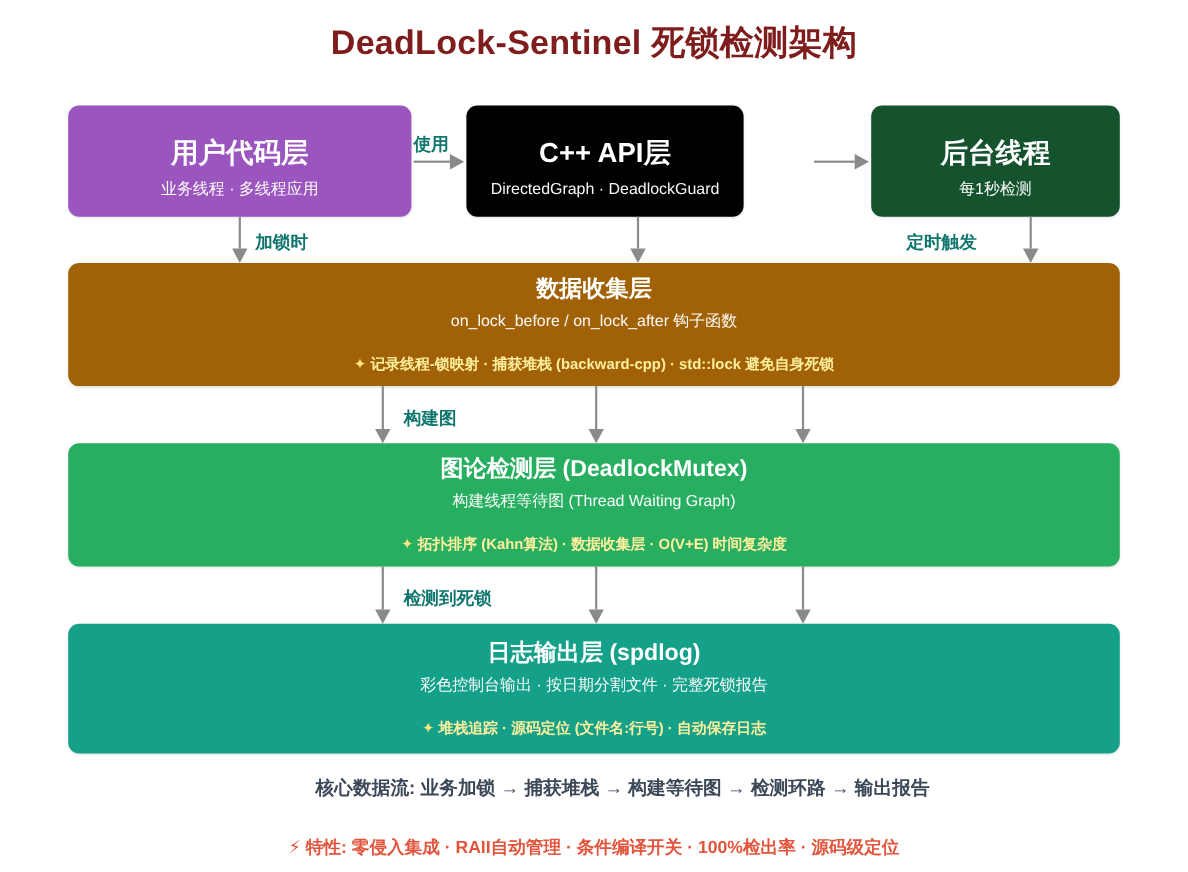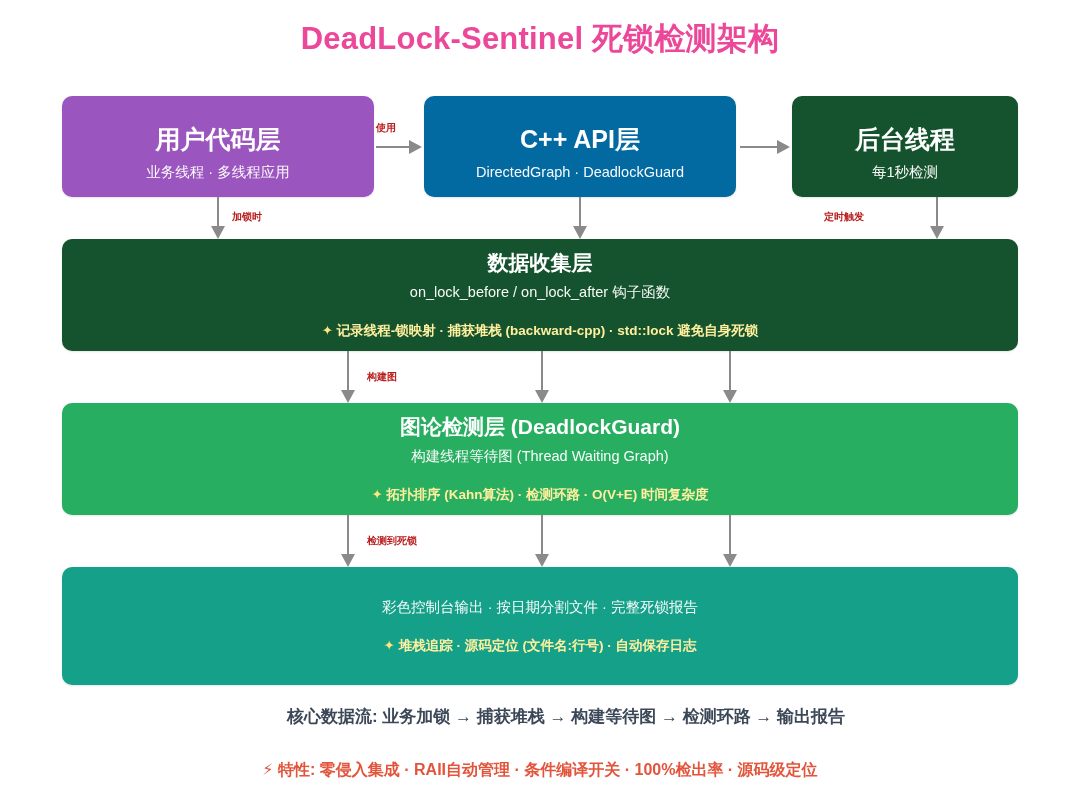--- a/index.html
+++ b/index.html
@@ -22,21 +22,21 @@
 
   
   .title {
     position: absolute;
     top: 18px;
     left: 0;
     width: 1080px;
     text-align: center;
     font-size: 31px;
     font-weight: bold;
-    color: #ec4899;
+    color: #7f1d1d;
     letter-spacing: 0.2px;
   }
 
   
   .box {
     position: absolute;
     border-radius: 10px;
     box-sizing: border-box;
     display: flex;
     flex-direction: column;
@@ -65,33 +65,33 @@
     margin-top: 20px;
     color: #ffef9e;
   }
 
   
   .box-user {
     left: 62px;  top: 96px;  width: 312px; height: 101px;
     background: #9B55BE;
   }
   .box-api {
-    left: 424px; top: 96px;  width: 312px; height: 101px;
-    background: #0369a1;
+    left: 424px; top: 96px;  width: 252px; height: 101px;
+    background: #000000;
   }
   .box-bg {
     left: 792px; top: 96px;  width: 226px; height: 101px;
     background: #14532d;
   }
   .box-user .b-title, .box-api .b-title, .box-bg .b-title { font-size: 25px; margin-top: 13px; }
 
   
   .box-collect {
     left: 62px;  top: 239px; width: 956px; height: 112px;
-    background: #14532d;
+    background: #a16207;
   }
   .box-graph {
     left: 62px;  top: 403px; width: 956px; height: 112px;
     background: #27AE60;
   }
   .box-log {
     left: 62px;  top: 567px; width: 956px; height: 118px;
     background: #15A089;
   }
 
@@ -132,23 +132,23 @@
     top: 0;
     width: 0;
     height: 0;
     border-top: 7px solid transparent;
     border-bottom: 7px solid transparent;
     border-left: 13px solid #8a8a8a;
   }
 
   .arrow-label {
     position: absolute;
-    font-size: 10px;
-    font-weight: bold;
-    color: #b91c1c;
+    font-size: 16px;
+    font-weight: bold;
+    color: #0f766e;
     white-space: nowrap;
   }
 
   
   .footer-flow {
     position: absolute;
     left: 0;
     top: 705px;
     width: 1080px;
     text-align: center;
@@ -239,45 +239,46 @@
     <div class="shaft" style="height:39px;"></div>
     <div class="head" style="top:39px;"></div>
   </div>
 
   <div class="arrow-v" style="left:723px; top:351px; height:52px;">
     <div class="shaft" style="height:39px;"></div>
     <div class="head" style="top:39px;"></div>
   </div>
 
   <div class="box box-graph">
-    <div class="b-title">图论检测层 (DeadlockGuard)</div>
+    <div class="b-title">图论检测层 (DeadlockMutex)</div>
     <div class="b-sub">构建线程等待图 (Thread Waiting Graph)</div>
     <div class="b-detail">
       <span class="spark">✦</span>
-      <span>拓扑排序 (Kahn算法) · 检测环路 · O(V+E) 时间复杂度</span>
+      <span>拓扑排序 (Kahn算法) · 数据收集层 · O(V+E) 时间复杂度</span>
     </div>
   </div>
 
   <div class="arrow-v" style="left:341px; top:515px; height:52px;">
     <div class="shaft" style="height:39px;"></div>
     <div class="head" style="top:39px;"></div>
   </div>
   <div class="arrow-label" style="left:367px; top:534px;">检测到死锁</div>
 
   <div class="arrow-v" style="left:535px; top:515px; height:52px;">
     <div class="shaft" style="height:39px;"></div>
     <div class="head" style="top:39px;"></div>
   </div>
 
   <div class="arrow-v" style="left:723px; top:515px; height:52px;">
     <div class="shaft" style="height:39px;"></div>
     <div class="head" style="top:39px;"></div>
   </div>
 
   <div class="box box-log">
+    <div class="b-title">日志输出层 (spdlog)</div>
     <div class="b-sub">彩色控制台输出 · 按日期分割文件 · 完整死锁报告</div>
     <div class="b-detail">
       <span class="spark">✦</span>
       <span>堆栈追踪 · 源码定位 (文件名:行号) · 自动保存日志</span>
     </div>
   </div>
 
   <div class="footer-flow">核心数据流: 业务加锁 → 捕获堆栈 → 构建等待图 → 检测环路 → 输出报告</div>
 
   <div class="footer-feature">

